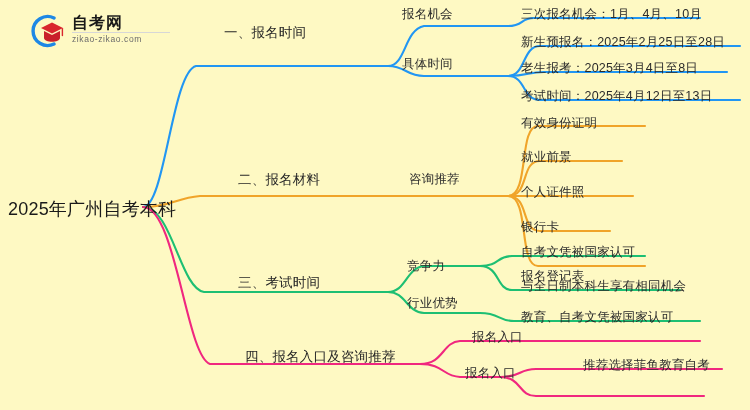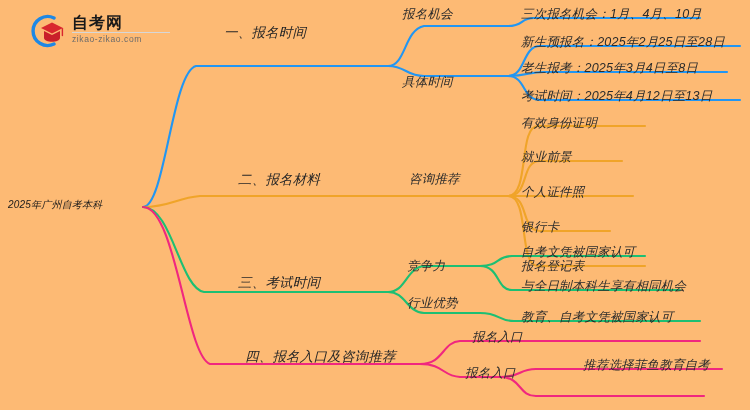--- a/index.html
+++ b/index.html
@@ -7,39 +7,38 @@
     margin: 0; padding: 0;
     width: 750px; height: 410px;
     background: #ffffff;
     font-family: "Liberation Sans", "DejaVu Sans", sans-serif;
     overflow: hidden;
   }
   #stage {
     position: relative;
     width: 750px;
     height: 410px;
-    background: #fdba74;
+    background: #fef9c3;
   }
   #wires {
     position: absolute;
     left: 0; top: 0;
     width: 750px; height: 410px;
     pointer-events: none;
   }
   .node {
     position: absolute;
     white-space: nowrap;
     color: #2b2b2b;
     font-size: 13px;
     line-height: 1;
     letter-spacing: 0.2px;
-    font-style: italic;
   }
   .root {
-    font-size: 10px;
+    font-size: 18px;
     color: #1a1a1a;
   }
   .lvl1 { font-size: 13.5px; color: #262626; }
   .lvl2 { font-size: 12.5px; color: #2b2b2b; }
   .leaf { font-size: 12.5px; color: #2b2b2b; }
 
   
   #logo {
     position: absolute;
     left: 28px; top: 12px;
@@ -146,21 +145,21 @@
   <div class="node lvl1" style="left:224px; top:26px;">一、报名时间</div>
 
   <div class="node lvl1" style="left:238px; top:173px;">二、报名材料</div>
 
   <div class="node lvl1" style="left:238px; top:276px;">三、考试时间</div>
 
   <div class="node lvl1" style="left:245px; top:350px;">四、报名入口及咨询推荐</div>
 
   <div class="node lvl2" style="left:402px; top:8px;">报名机会</div>
 
-  <div class="node lvl2" style="left:402px; top:76px;">具体时间</div>
+  <div class="node lvl2" style="left:402px; top:58px;">具体时间</div>
 
   <div class="node lvl2" style="left:409px; top:173px;">咨询推荐</div>
 
   <div class="node lvl2" style="left:407px; top:260px;">竞争力</div>
 
   <div class="node lvl2" style="left:407px; top:297px;">行业优势</div>
 
   <div class="node lvl2" style="left:472px; top:331px;">报名入口</div>
 
   <div class="node lvl2" style="left:465px; top:367px;">报名入口</div>
@@ -174,21 +173,21 @@
   <div class="node leaf" style="left:521px; top:90px;">考试时间：2025年4月12日至13日</div>
 
   <div class="node leaf" style="left:521px; top:117px;">有效身份证明</div>
 
   <div class="node leaf" style="left:521px; top:151px;">就业前景</div>
 
   <div class="node leaf" style="left:521px; top:186px;">个人证件照</div>
 
   <div class="node leaf" style="left:521px; top:221px;">银行卡</div>
 
-  <div class="node leaf" style="left:521px; top:260px;">报名登记表</div>
+  <div class="node leaf" style="left:521px; top:270px;">报名登记表</div>
 
   <div class="node leaf" style="left:521px; top:280px;">与全日制本科生享有相同机会</div>
 
   <div class="node leaf" style="left:521px; top:246px;">自考文凭被国家认可</div>
 
   <div class="node leaf" style="left:521px; top:311px;">教育、自考文凭被国家认可</div>
 
 
   <div class="node leaf" style="left:583px; top:359px;">推荐选择菲鱼教育自考</div>
 

